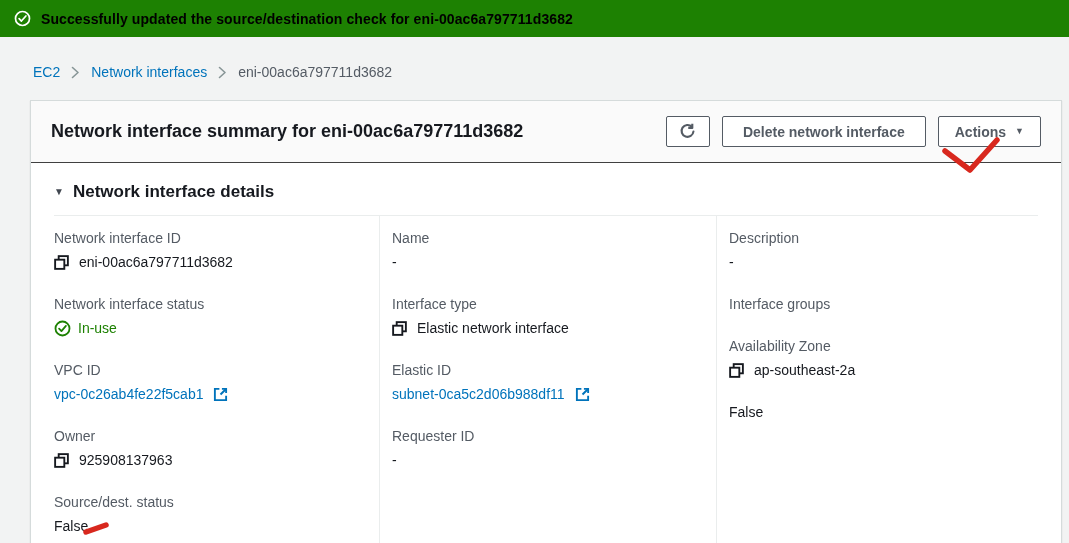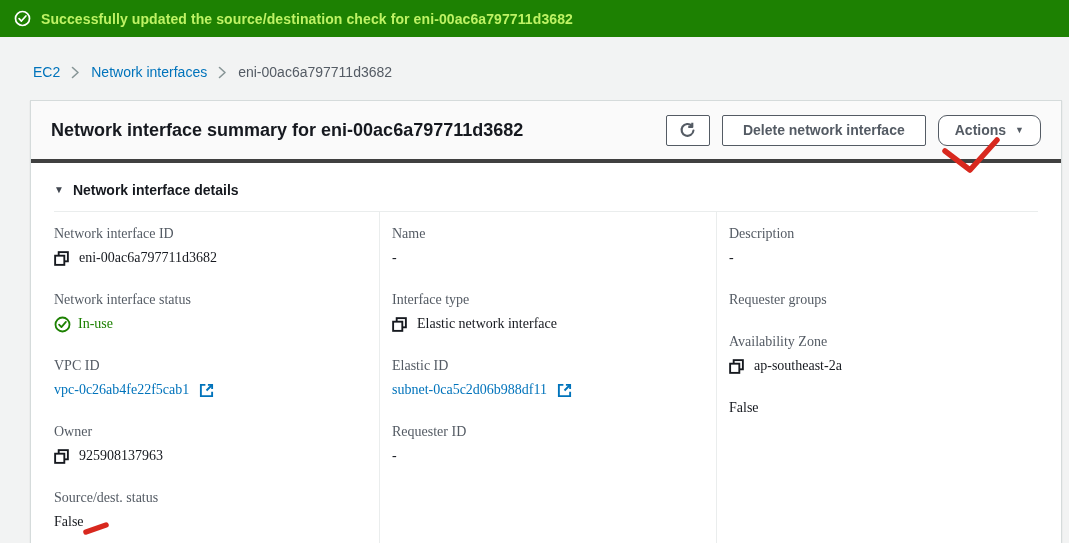--- a/index.html
+++ b/index.html
@@ -10,21 +10,21 @@
     color:#16191f;
     position:relative;
   }
 
   
   .banner {
     height:37px;
     background:#1d8102;
     display:flex; align-items:center;
     padding:0 14px;
-    color:#bef264;
+    color:#000000;
   }
   .banner .msg { font-size:14px; font-weight:700; margin-left:10px; letter-spacing:.1px; }
 
   
   .breadcrumb {
     display:flex; align-items:center;
     margin:27px 0 11px 33px;
     font-size:14px;
   }
   .breadcrumb .crumb-link { color:#0073bb; text-decoration:none; cursor:pointer; }
@@ -36,61 +36,61 @@
     position:absolute;
     left:30px; top:100px;
     width:1032px; height:490px;
     background:#fff;
     border:1px solid #d5dbdb;
     box-shadow:0 1px 1px 0 rgba(0,28,36,.15);
   }
   .card-header {
     height:62px;
     background:#fafafa;
-    border-bottom:4px solid #404040;
+    border-bottom:1px solid #404040;
     display:flex; align-items:center;
     padding:0 20px;
   }
   .card-title { font-size:18px; font-weight:700; color:#16191f; }
   .header-actions { margin-left:auto; display:flex; align-items:center; gap:12px; }
   .btn {
     height:31px;
     background:#fff;
     border:1px solid #545b64;
     border-radius:2px;
     color:#545b64;
     font-family:"Liberation Sans", sans-serif;
     font-size:14px; font-weight:700;
     display:inline-flex; align-items:center; justify-content:center;
     cursor:pointer;
   }
   .btn-icon { width:44px; }
   .btn-delete { padding:0 20px; }
-  .btn-actions { padding:0 16px; gap:9px;border-radius:9px; }
+  .btn-actions { padding:0 16px; gap:9px; }
   .caret-down { font-size:9px; color:#545b64; line-height:1; }
 
   
   .section-header {
     display:flex; align-items:center; gap:9px;
     padding:19px 0 0 23px;
     cursor:pointer;
   }
   .section-caret { font-size:10px; color:#414750; line-height:1; }
-  .section-title { font-size:14px; font-weight:700; color:#16191f; }
+  .section-title { font-size:17px; font-weight:700; color:#16191f; }
 
   
   .details-grid {
     display:grid;
     grid-template-columns:325px 337px 1fr;
     margin:13px 23px 0 23px;
     min-height:340px;
   }
   .dcol { border-top:1px solid #eaeded; padding-top:12px; }
   .dcol + .dcol { border-left:1px solid #eaeded; padding-left:12px; }
-  .field { margin-bottom:22px;font-family:Liberation Serif, serif; }
+  .field { margin-bottom:22px; }
   .field .label { font-size:14px; color:#545b64; line-height:20px; margin-bottom:4px; }
   .field .value {
     font-size:14px; color:#16191f; line-height:20px;
     display:flex; align-items:center; gap:10px;
   }
   .value .link { color:#0073bb; text-decoration:none; cursor:pointer; }
   .value.status-ok { color:#1d8102; gap:7px; }
   .icon-btn { display:inline-flex; cursor:pointer; flex:none; }
   svg { display:block; }
 
@@ -253,21 +253,21 @@
     </div>
 
     <div class="dcol">
       <div class="field">
         <div class="label">Description</div>
         <div class="value">
             <span>-</span>
           </div>
       </div>
       <div class="field">
-        <div class="label">Requester groups</div>
+        <div class="label">Interface groups</div>
       </div>
       <div class="field">
         <div class="label">Availability Zone</div>
         <div class="value">
           <span class="icon-btn">
             <svg width="15" height="15" viewBox="0 0 16 16">
                 <rect x="5" y="1.2" width="9.8" height="9.8" fill="none" stroke="#16191f" stroke-width="2"></rect>
                 <rect x="1.2" y="5" width="9.8" height="9.8" fill="#ffffff" stroke="#16191f" stroke-width="2"></rect>
               </svg>
           </span>

